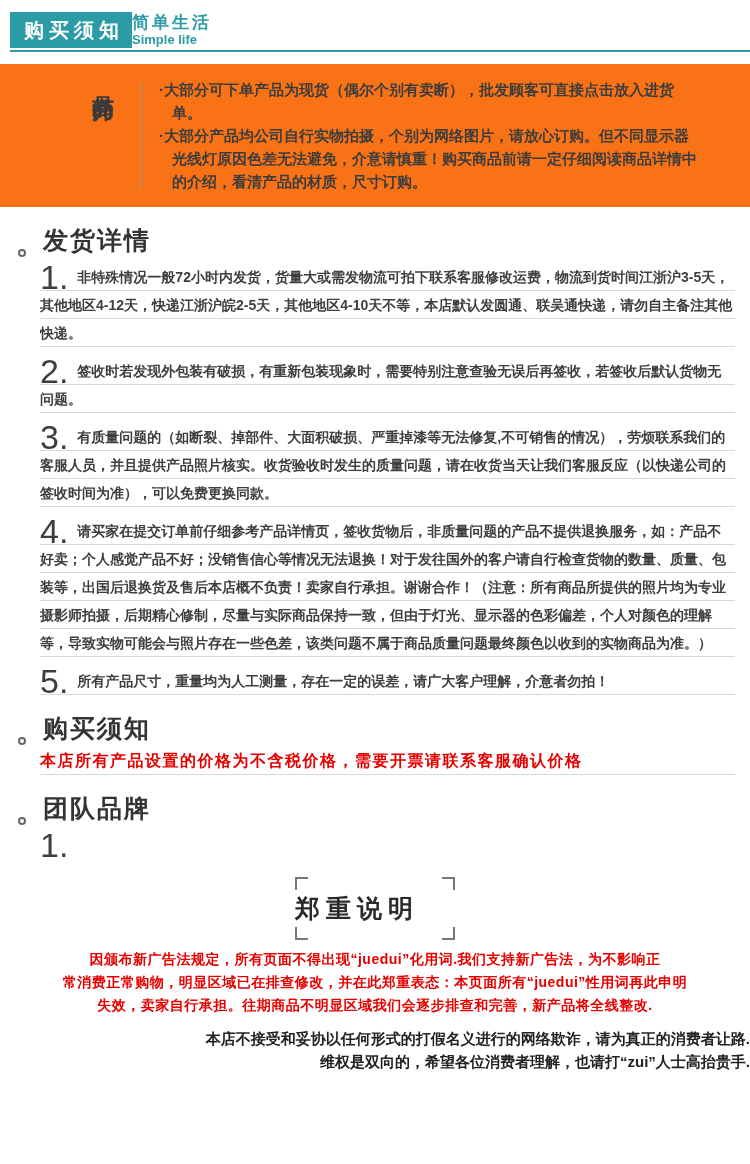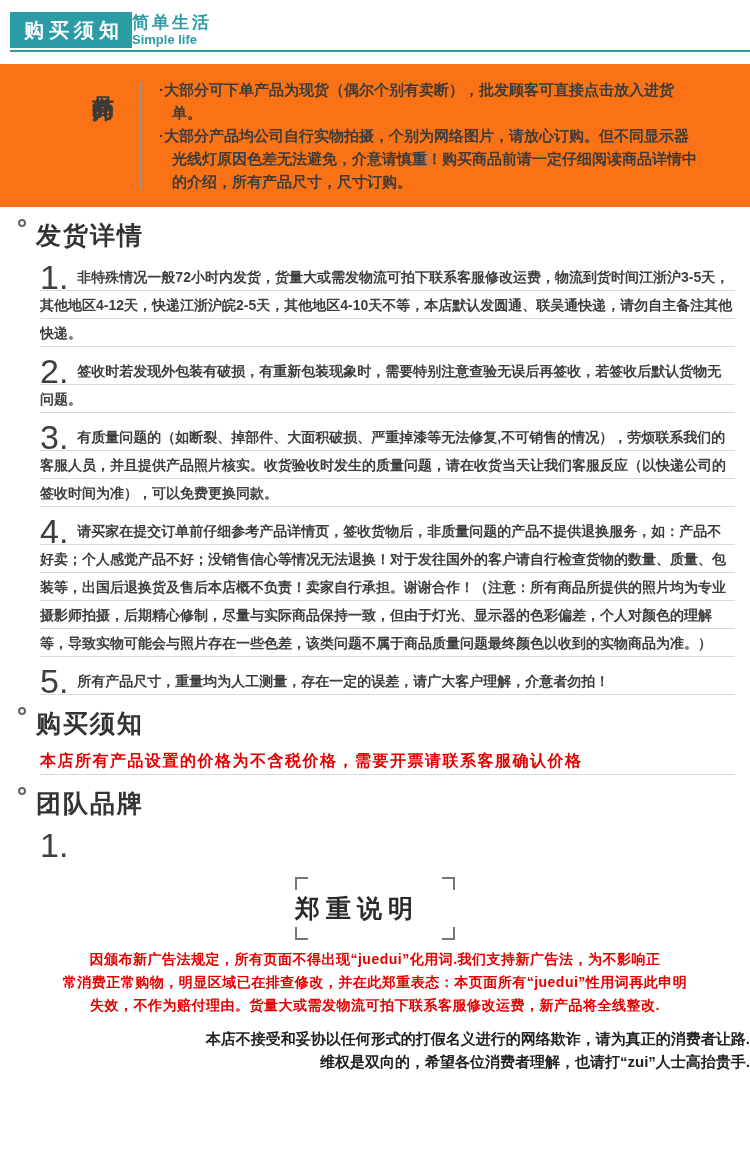--- a/index.html
+++ b/index.html
@@ -26,21 +26,21 @@
     padding:14px 50px 14px 88px;
   }
   .band-title {
     writing-mode:vertical-rl; text-orientation:upright;
     font-size:22px; font-weight:bold; letter-spacing:1px; color:#3a3a3a;
   }
   .band-divider { width:1px; background:#9a9a9a; margin:4px 18px 4px 22px; }
   .band-text { flex:1; font-size:15px; line-height:23px; font-weight:bold; color:#3c3c3c; }
   .band-text p { padding-left:13px; text-indent:-13px; }
   
-  .section-heading { display:flex; align-items:flex-start; margin:12px 0 0 18px; height:38px; }
+  .section-heading { display:flex; align-items:flex-end; margin:12px 0 0 18px; height:38px;gap:7px; }
   .ring {
     width:8px; height:8px; border:2px solid #666; border-radius:50%;
     margin-right:10px; flex:0 0 auto;
   }
   .heading-text { font-size:25px; font-weight:bold; color:#333; letter-spacing:2px; }
   
   .items { margin:0 15px 0 40px; }
   .item { margin-top:10px; overflow:hidden; }
   .item.first { margin-top:6px; }
   .ruled {
@@ -88,21 +88,21 @@
     </div>
   </div>
   <div class="header-rule"></div>
 </div>
 
 <div class="band">
   <div class="band-title">商品简介</div>
   <div class="band-divider"></div>
   <div class="band-text">
     <p>·大部分可下单产品为现货（偶尔个别有卖断），批发顾客可直接点击放入进货单。</p>
-    <p>·大部分产品均公司自行实物拍摄，个别为网络图片，请放心订购。但不同显示器光线灯原因色差无法避免，介意请慎重！购买商品前请一定仔细阅读商品详情中的介绍，所有产品尺寸，尺寸订购。</p>
+    <p>·大部分产品均公司自行实物拍摄，个别为网络图片，请放心订购。但不同显示器光线灯原因色差无法避免，介意请慎重！购买商品前请一定仔细阅读商品详情中的介绍，看清产品的材质，尺寸订购。</p>
   </div>
 </div>
 
 <div>
   <div class="section-heading">
     <span class="ring"></span>
     <span class="heading-text">发货详情</span>
   </div>
   <div class="items">
     <div class="item first">
@@ -147,20 +147,20 @@
   <span class="corner c-tl"></span>
   <span class="corner c-tr"></span>
   <span class="corner c-bl"></span>
   <span class="corner c-br"></span>
   <div class="stamp-title">郑重说明</div>
 </div>
 
 <div class="red-block">
   <div>因颁布新广告法规定，所有页面不得出现“juedui”化用词.我们支持新广告法，为不影响正</div>
   <div>常消费正常购物，明显区域已在排查修改，并在此郑重表态：本页面所有“juedui”性用词再此申明</div>
-  <div>失效，不作为赔付理由。货量大或需发物流可拍下联系客服修改运费，新产品将全线整改.</div>
+  <div>失效，卖家自行承担。往期商品不明显区域我们会逐步排查和完善，新产品将全线整改.</div>
 </div>
 
 <div class="black-block">
   <div>本店不接受和妥协以任何形式的打假名义进行的网络欺诈，请为真正的消费者让路.</div>
   <div>维权是双向的，希望各位消费者理解，也请打“zui”人士高抬贵手.</div>
 
 </div>
 
 </body></html>

